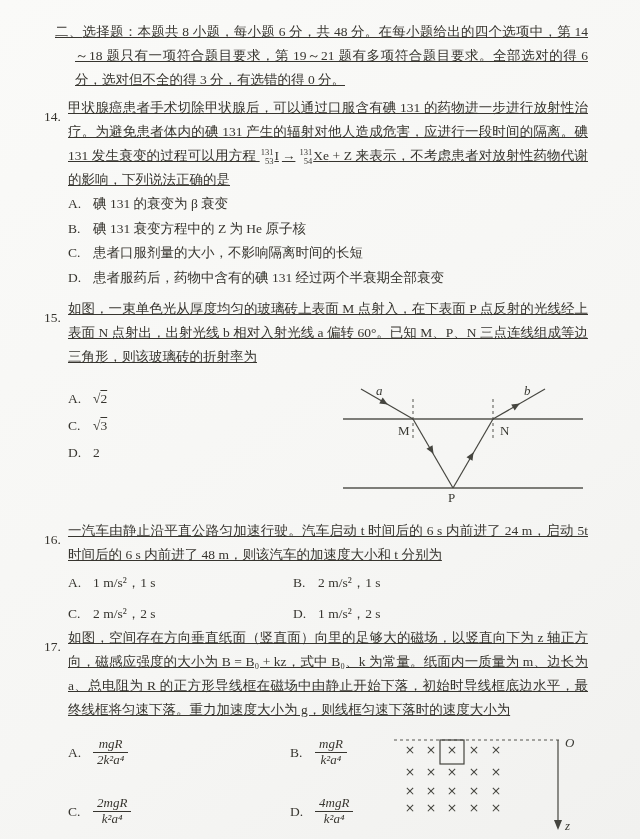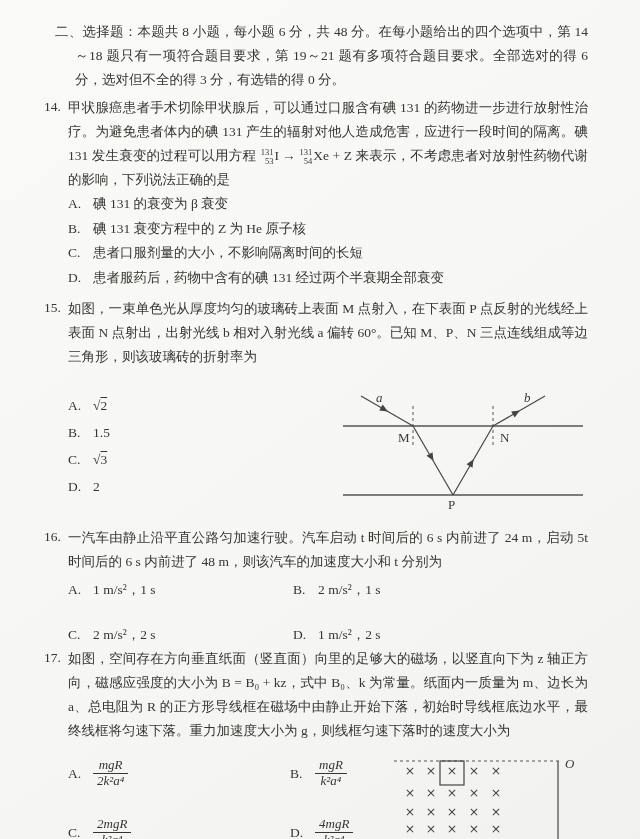--- a/index.html
+++ b/index.html
@@ -5,43 +5,43 @@
   * { box-sizing: border-box; }
   html,body { margin:0; padding:0; background:#e8e8e6; }
   .page {
     width:640px; height:839px; margin:0 auto; position:relative; overflow:hidden;
     background:linear-gradient(145deg,#fafaf8 0%,#f6f6f4 60%,#f1f1ef 100%);
     color:#37352f;
     font-family:"Liberation Serif","DejaVu Serif",serif;
     font-size:13.5px;
   }
   .content { padding:20px 52px 0 0; }
-  .para { text-align:justify; line-height:24px; }
+  .para { text-align:justify; line-height:24px;text-decoration:underline; }
   .section-head { margin-left:75px; text-indent:-20px; }
   .q { position:relative; margin-left:68px; }
-  .qnum { position:absolute; left:-24px; top:3px; }
+  .qnum { position:absolute; left:-24px; top:13px; }
   .q14 { margin-top:4px; }
   .opt { line-height:24.5px; }
   .letter { display:inline-block; min-width:25px; }
   
   .iso { display:inline-block; text-align:right; font-size:8.5px; line-height:1.1;
          vertical-align:-4px; margin:0 1px; }
   .iso span { display:block;text-align:right; }
   .iso-sym { font-size:13.5px; }
   .eq-arrow { padding:0 3px; }
   
   .q15 { margin-top:7px; }
-  .q15-row { display:flex; margin-top:23px; }
+  .q15-row { display:flex; margin-top:16px; }
   .q15-opts { width:300px; }
   .q15-opts .opt { line-height:27px; }
   .rnum { text-decoration:overline; }
   .diagram-svg { flex:0 0 auto; }
   
   .q16 { margin-top:16px; }
-  .opt-grid { display:grid; grid-template-columns:225px 1fr; row-gap:20px; margin-top:4px; }
+  .opt-grid { display:grid; grid-template-columns:225px 1fr; row-gap:6px; margin-top:4px; }
   
   .q17 { }
   .q17-row { display:flex; margin-top:6px; }
   .q17-opts { display:grid; grid-template-columns:222px 1fr; row-gap:10px; width:382px; }
   .q17-opt { display:flex; align-items:center; }
   .frac { display:inline-block; text-align:center; font-style:italic;
           font-size:13px; line-height:1.15; vertical-align:middle; }
   .frac .fnum { display:block; padding:0 4px; border-bottom:1px solid #37352f; }
   .frac .fden { display:block; padding:0 4px; }
   
@@ -78,23 +78,20 @@
       </div>
     </div>
 
     <div class="q q15">
       <span class="qnum">15.</span>
       <div class="para">如图，一束单色光从厚度均匀的玻璃砖上表面 M 点射入，在下表面 P 点反射的光线经上表面 N 点射出，出射光线 b 相对入射光线 a 偏转 60°。已知 M、P、N 三点连线组成等边三角形，则该玻璃砖的折射率为</div>
       <div class="q15-row">
         <div class="q15-opts">
           <div class="opt">
             <span class="letter">A.</span><span>√</span><span class="rnum">2</span>
-          </div>
-          <div class="opt">
-            <span class="letter">B.</span><span>1.5</span>
           </div>
           <div class="opt">
             <span class="letter">C.</span><span>√</span><span class="rnum">3</span>
           </div>
           <div class="opt">
             <span class="letter">D.</span><span>2</span>
           </div>
         </div>
         <svg class="diagram-svg" width="250" height="118" viewBox="0 0 250 118">
 

